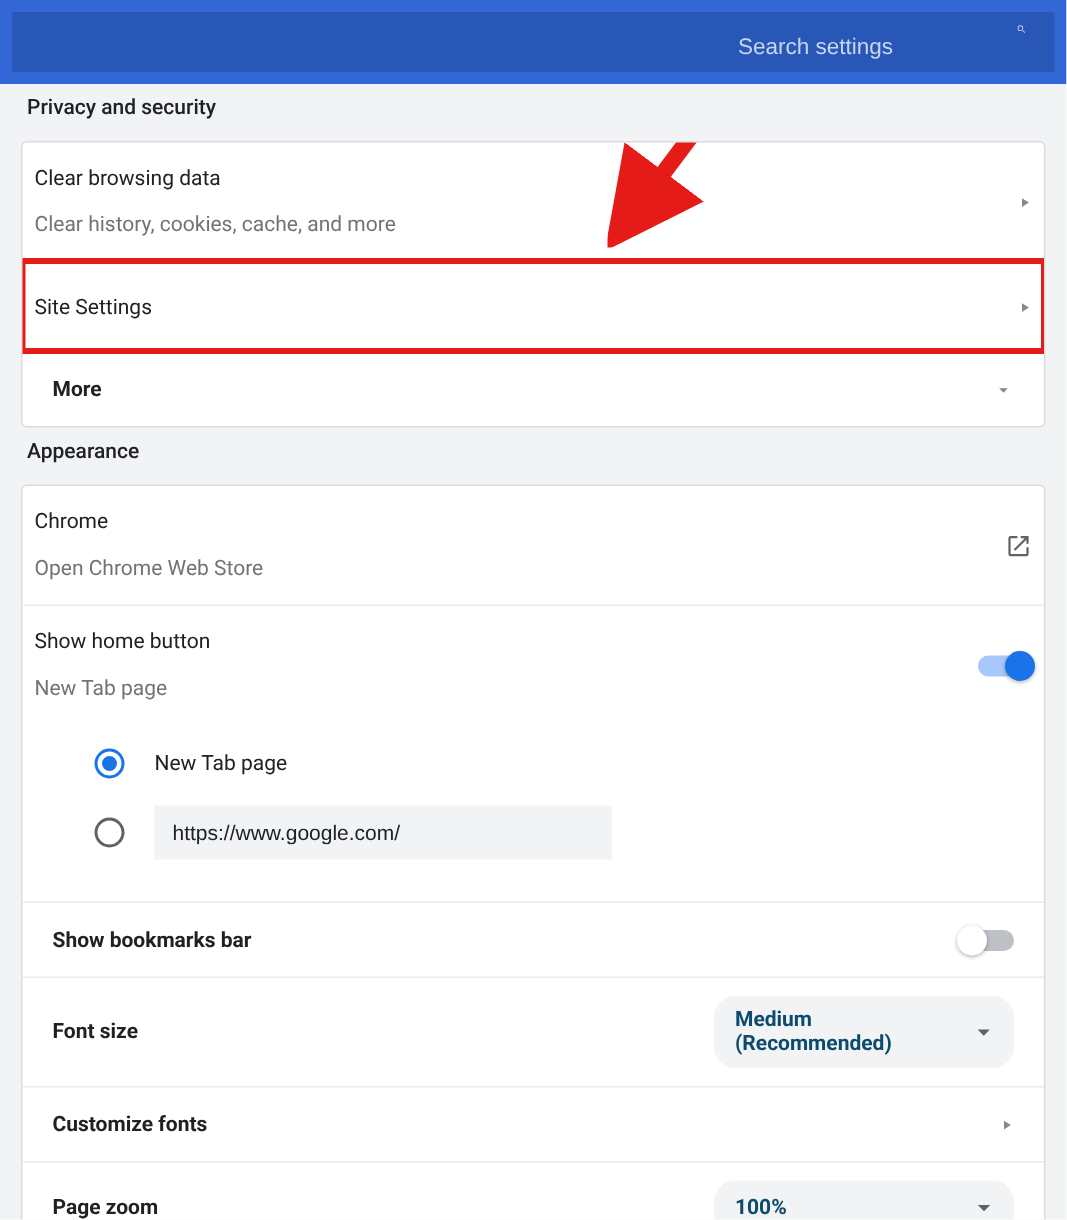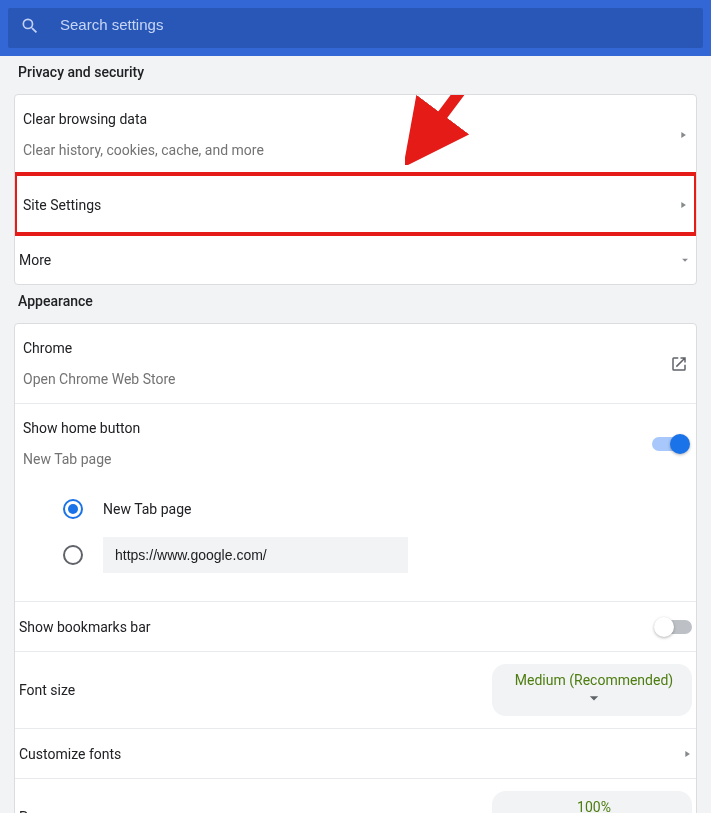--- a/index.html
+++ b/index.html
@@ -11,23 +11,24 @@
       overflow: hidden;
     }
     .topbar {
       background: #3367d6;
       padding: 8px;
     }
     .searchbar {
       background: #2857b8;
       border-radius: 2px;
       display: flex;
-      align-items: flex-start;
+      align-items: flex-end;
       padding: 8px 12px;
       height: 40px;
+      flex-direction: column;
     }
     .searchbar svg { fill: #c3d2f4; }
     .search-input {
       background: transparent;
       border: none;
       color: #fff;
       font-size: 15px;
       margin-left: 20px;
       flex: 1;
       outline: none;
@@ -125,27 +126,26 @@
     .toggle.on::after { background: #1a73e8; right: -2px; }
     .toggle.off { background: #bdc1c6; }
     .toggle.off::after { background: #fff; left: -2px; }
     .select-box {
       background: #f1f3f4;
       display: flex;
       align-items: center;
       justify-content: space-between;
       padding: 8px 10px 8px 14px;
       font-size: 14px;
-      color: #4d7c0f;
+      color: #0c4a6e;
       width: 200px;
       border-radius: 14px;
-      flex-direction: column;
     }
     .select-box svg { fill: #5f6368; }
-    .row-short { min-height: 50px; padding: 12px 4px; }
+    .row-short { min-height: 50px; padding: 12px 20px; font-weight: bold; }
     .annotation-arrow {
       position: absolute;
       pointer-events: none;
       z-index: 20;
     }
   </style>
 </head>
 <body>
 
 <div class="topbar">

